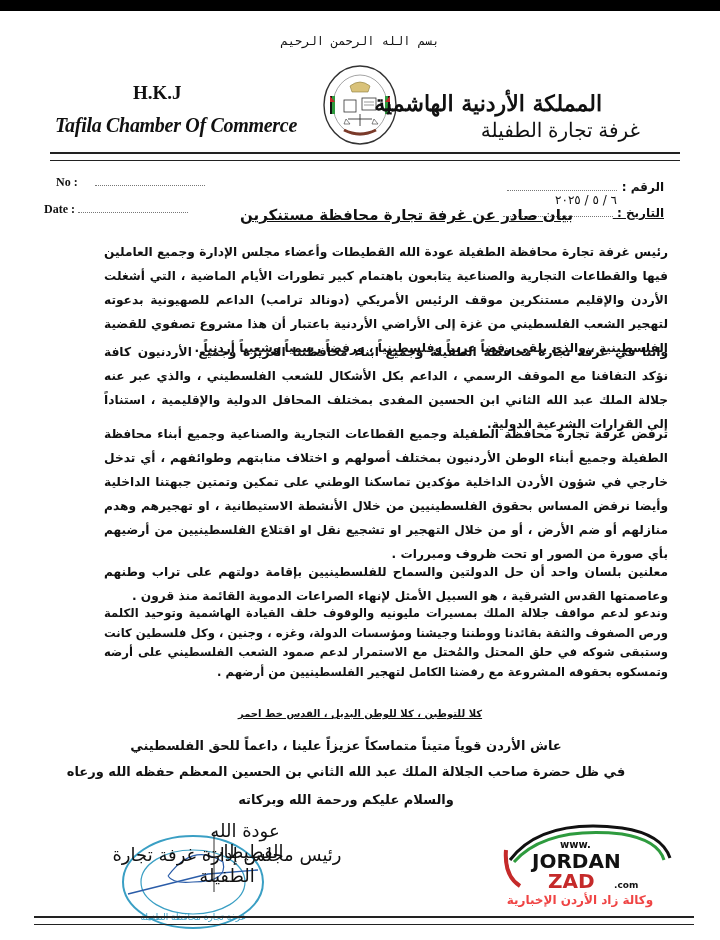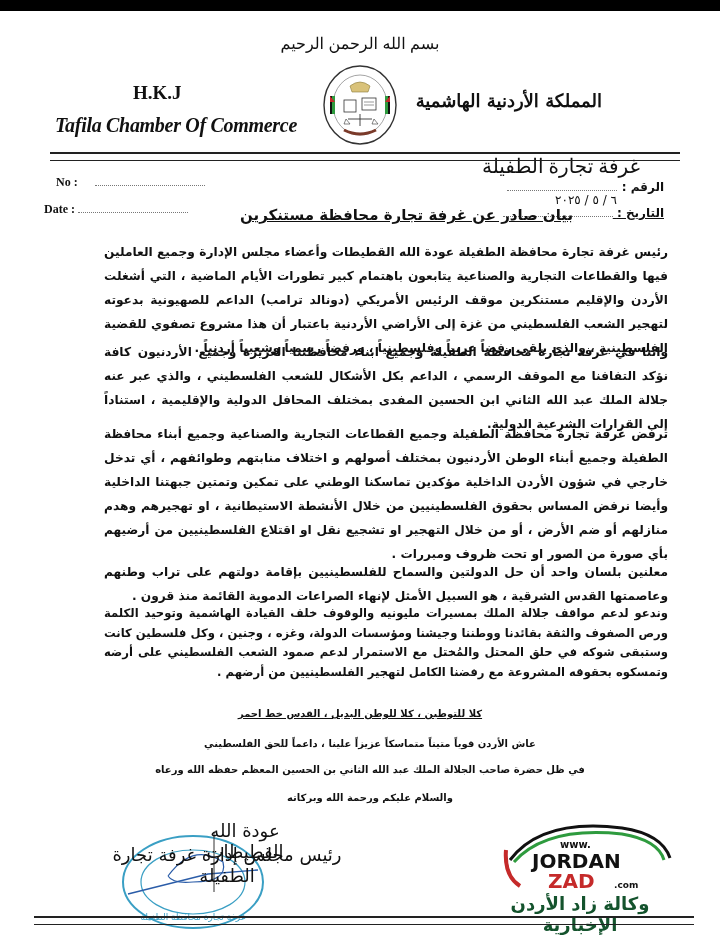--- a/index.html
+++ b/index.html
@@ -1,46 +1,46 @@
 <!DOCTYPE html>
 <html><head>
 <meta charset="utf-8">
 <style>
   html, body { margin:0; padding:0; }
   body { width:720px; height:940px; background:#fff; position:relative; overflow:hidden;
          font-family:"DejaVu Sans", sans-serif; color:#111; }
   .topbar { position:absolute; left:0; top:0; width:720px; height:11px; background:#000; }
   .basmala { position:absolute; top:34px; left:0; width:720px; text-align:center;
-             font-family:Liberation Sans, sans-serif; font-size:16px; direction:rtl; }
+             font-family:Liberation Mono, monospace; font-size:12px; direction:rtl; }
   .hkj { position:absolute; left:133px; top:82px; font-family:"Liberation Serif", serif;
          font-weight:bold; font-size:19px; }
   .en-name { position:absolute; left:55px; top:114px; font-family:"Liberation Serif", serif;
              font-style:italic; font-weight:bold; font-size:20px; letter-spacing:-0.3px; }
   .ar-kingdom { position:absolute; right:118px; top:90px; direction:rtl;
-                font-family:"DejaVu Serif", serif; font-weight:bold; font-size:18px; }
+                font-family:"DejaVu Serif", serif; font-weight:bold; font-size:22px; }
   .ar-name { position:absolute; right:80px; top:118px; direction:rtl;
-             font-family:Liberation Serif, serif; font-size:20px;margin-top:36px; }
+             font-family:Liberation Sans, sans-serif; font-size:20px; }
   .logo { position:absolute; left:322px; top:64px; width:76px; height:82px; }
   .hr-double { position:absolute; height:6px; border-top:2px solid #222; border-bottom:1.5px solid #222; }
   .ref { position:absolute; font-size:12px; }
   .ref-en { font-family:"Liberation Serif", serif; font-weight:bold; }
   .dots { display:inline-block; border-bottom:1px dotted #777; width:140px; vertical-align:baseline; }
   .ar { direction:rtl; text-align:justify; text-align-last:right; font-family:"DejaVu Sans", sans-serif; font-weight:bold; }
   .title { position:absolute; left:240px; top:206px; font-size:15px; font-weight:bold;
            text-decoration:underline; direction:rtl; }
   .para { position:absolute; left:104px; width:564px; font-size:12.2px; line-height:24px; }
   .slogan { position:absolute; left:0; width:720px; text-align:center; top:708px; font-size:10px;
             font-weight:bold; text-decoration:underline; direction:rtl; }
   .center-line { position:absolute; left:0; width:692px; text-align:center; direction:rtl;
-                 font-weight:bold; font-size:10px;margin-left:24px; }
+                 font-weight:bold; font-size:13px; }
   .sig { position:absolute; text-align:center; direction:rtl; font-weight:normal; font-size:18px; }
   .stamp { position:absolute; left:118px; top:832px; width:150px; height:100px; }
   .jzad { position:absolute; left:502px; top:820px; width:170px; height:92px; }
   .jzad-ar { position:absolute; left:505px; top:893px; width:150px; text-align:center; direction:rtl;
-             font-size:18px; font-weight:bold; color:#14532d; }
+             font-size:12px; font-weight:bold; color:#ef4444; }
 </style>
 </head>
 <body>
 
 <div class="topbar"></div>
 
 <div class="basmala">بسم الله الرحمن الرحيم</div>
 
 <div class="hkj">H.K.J</div>
 <div class="en-name">Tafila Chamber Of Commerce</div>

